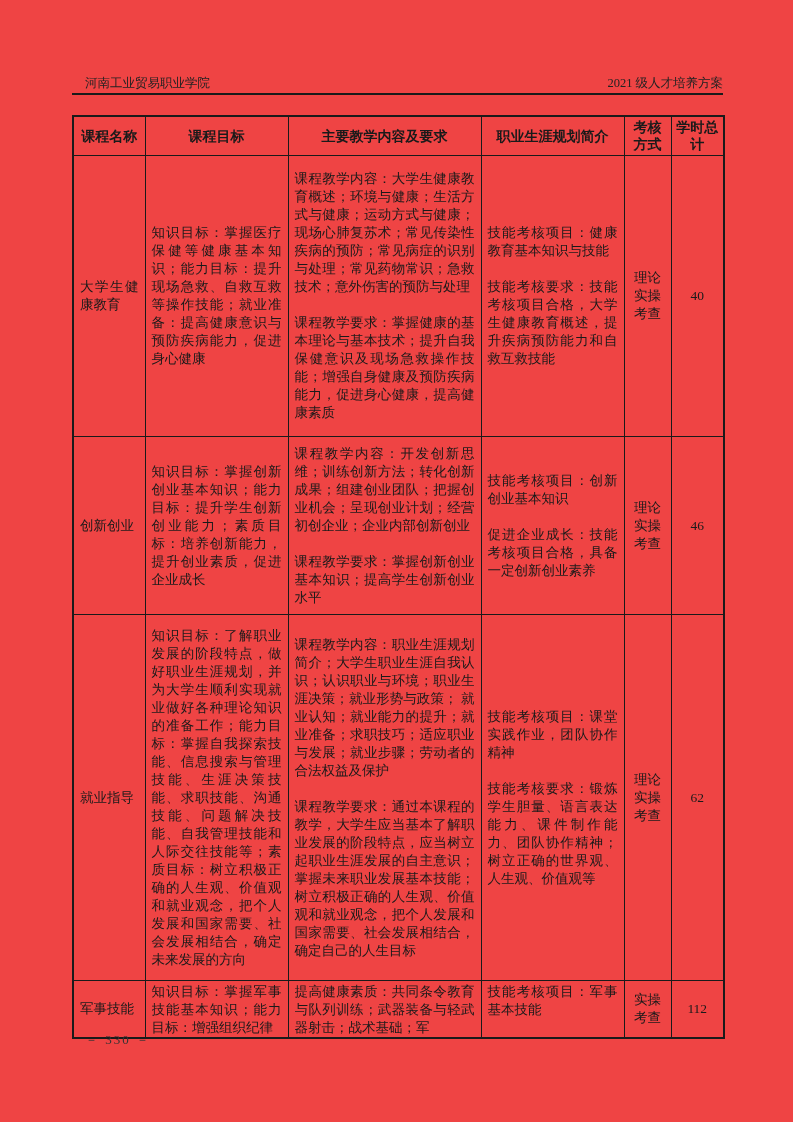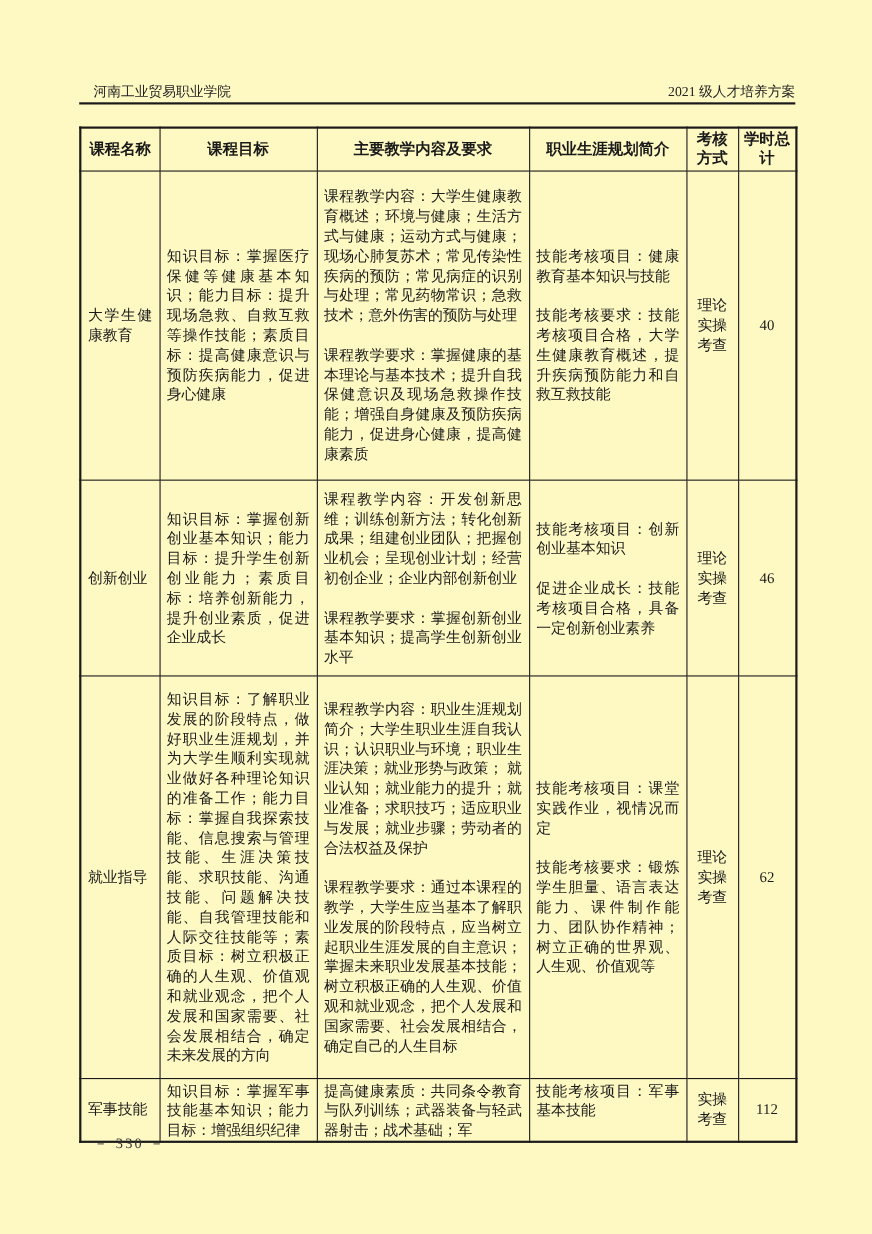--- a/index.html
+++ b/index.html
@@ -2,21 +2,21 @@
 <html><head>
 <meta charset="utf-8">
 <style>
   * { margin: 0; padding: 0; box-sizing: border-box; }
   html, body { background: #888; }
   .page {
     position: relative;
     width: 793px;
     height: 1122px;
     margin: 0 auto;
-    background: #fef9c3;
+    background: #ef4444;
     font-family: "Liberation Serif", "DejaVu Serif", serif;
     color: #1a1a1a;
     overflow: hidden;
   }
   .page-header {
     position: absolute;
     left: 85px;
     right: 70px;
     top: 75px;
     display: flex;
@@ -112,21 +112,21 @@
         <th>考核方式</th>
         <th>学时总计</th>
       </tr>
     </thead>
     <tbody>
       <tr class="r1">
         <td class="c-course">
             <div>大学生健康教育</div>
           </td>
         <td class="c-obj">
-            <div class="just">知识目标：掌握医疗保健等健康基本知识；能力目标：提升现场急救、自救互救等操作技能；素质目标：提高健康意识与预防疾病能力，促进身心健康</div>
+            <div class="just">知识目标：掌握医疗保健等健康基本知识；能力目标：提升现场急救、自救互救等操作技能；就业准备：提高健康意识与预防疾病能力，促进身心健康</div>
           </td>
         <td class="c-content">
           <p class="just">课程教学内容：大学生健康教育概述；环境与健康；生活方式与健康；运动方式与健康；现场心肺复苏术；常见传染性疾病的预防；常见病症的识别与处理；常见药物常识；急救技术；意外伤害的预防与处理</p>
           <p class="just pgap">课程教学要求：掌握健康的基本理论与基本技术；提升自我保健意识及现场急救操作技能；增强自身健康及预防疾病能力，促进身心健康，提高健康素质</p>
         </td>
         <td class="c-assess">
           <p class="just">技能考核项目：健康教育基本知识与技能</p>
           <p class="just pgap">技能考核要求：技能考核项目合格，大学生健康教育概述，提升疾病预防能力和自救互救技能</p>
         </td>
         <td class="c-method">
@@ -163,21 +163,21 @@
             <div>就业指导</div>
           </td>
         <td class="c-obj">
             <div class="just">知识目标：了解职业发展的阶段特点，做好职业生涯规划，并为大学生顺利实现就业做好各种理论知识的准备工作；能力目标：掌握自我探索技能、信息搜索与管理技能、生涯决策技能、求职技能、沟通技能、问题解决技能、自我管理技能和人际交往技能等；素质目标：树立积极正确的人生观、价值观和就业观念，把个人发展和国家需要、社会发展相结合，确定未来发展的方向</div>
           </td>
         <td class="c-content">
           <p class="just">课程教学内容：职业生涯规划简介；大学生职业生涯自我认识；认识职业与环境；职业生涯决策；就业形势与政策； 就业认知；就业能力的提升；就业准备；求职技巧；适应职业与发展；就业步骤；劳动者的合法权益及保护</p>
           <p class="just pgap">课程教学要求：通过本课程的教学，大学生应当基本了解职业发展的阶段特点，应当树立起职业生涯发展的自主意识；掌握未来职业发展基本技能；树立积极正确的人生观、价值观和就业观念，把个人发展和国家需要、社会发展相结合，确定自己的人生目标</p>
         </td>
         <td class="c-assess">
-          <p class="just">技能考核项目：课堂实践作业，视情况而定</p>
+          <p class="just">技能考核项目：课堂实践作业，团队协作精神</p>
           <p class="just pgap">技能考核要求：锻炼学生胆量、语言表达能力、课件制作能力、团队协作精神；树立正确的世界观、人生观、价值观等</p>
         </td>
         <td class="c-method">
             <div>理论实操考查</div>
           </td>
         <td class="c-hours">
             <div>62</div>
           </td>
       </tr>
       <tr class="r4">

